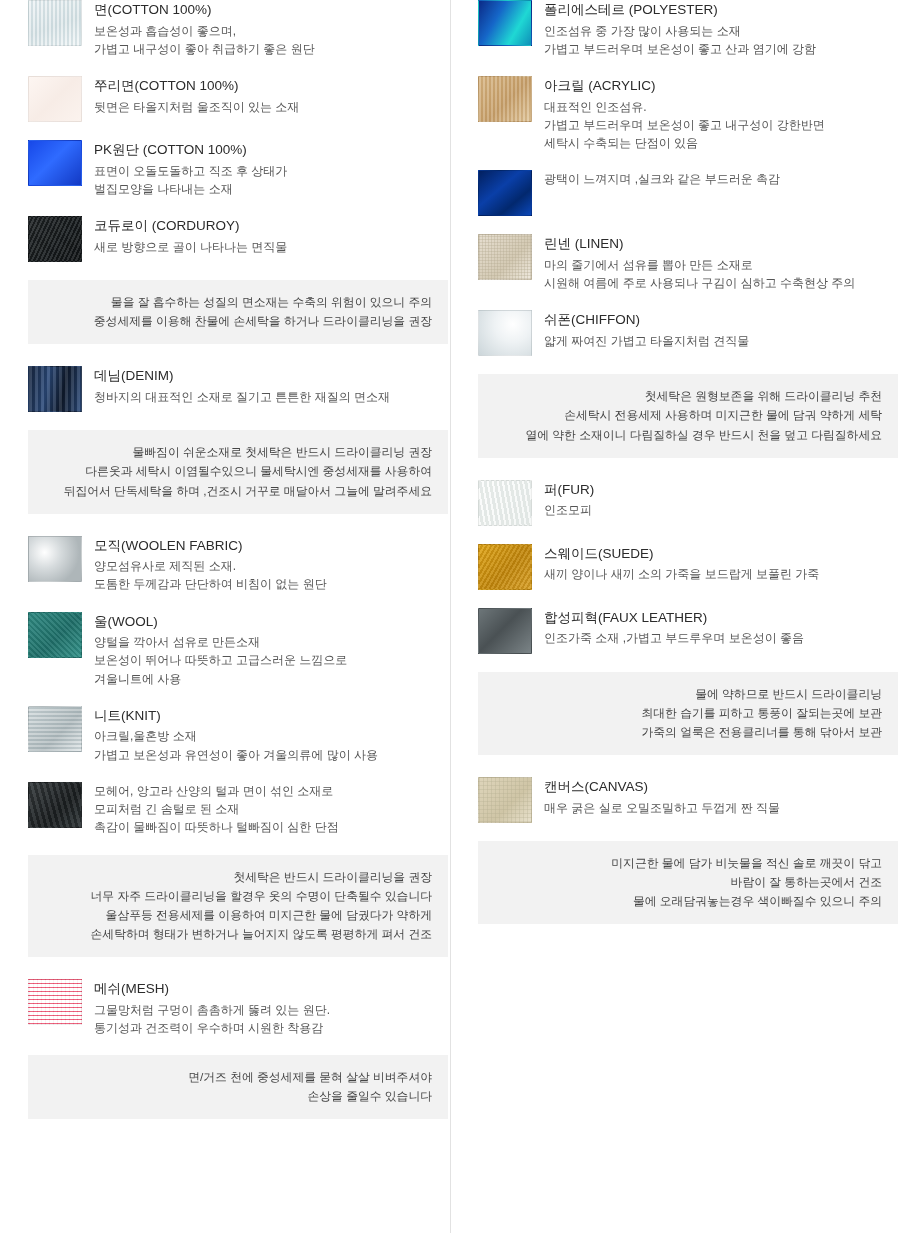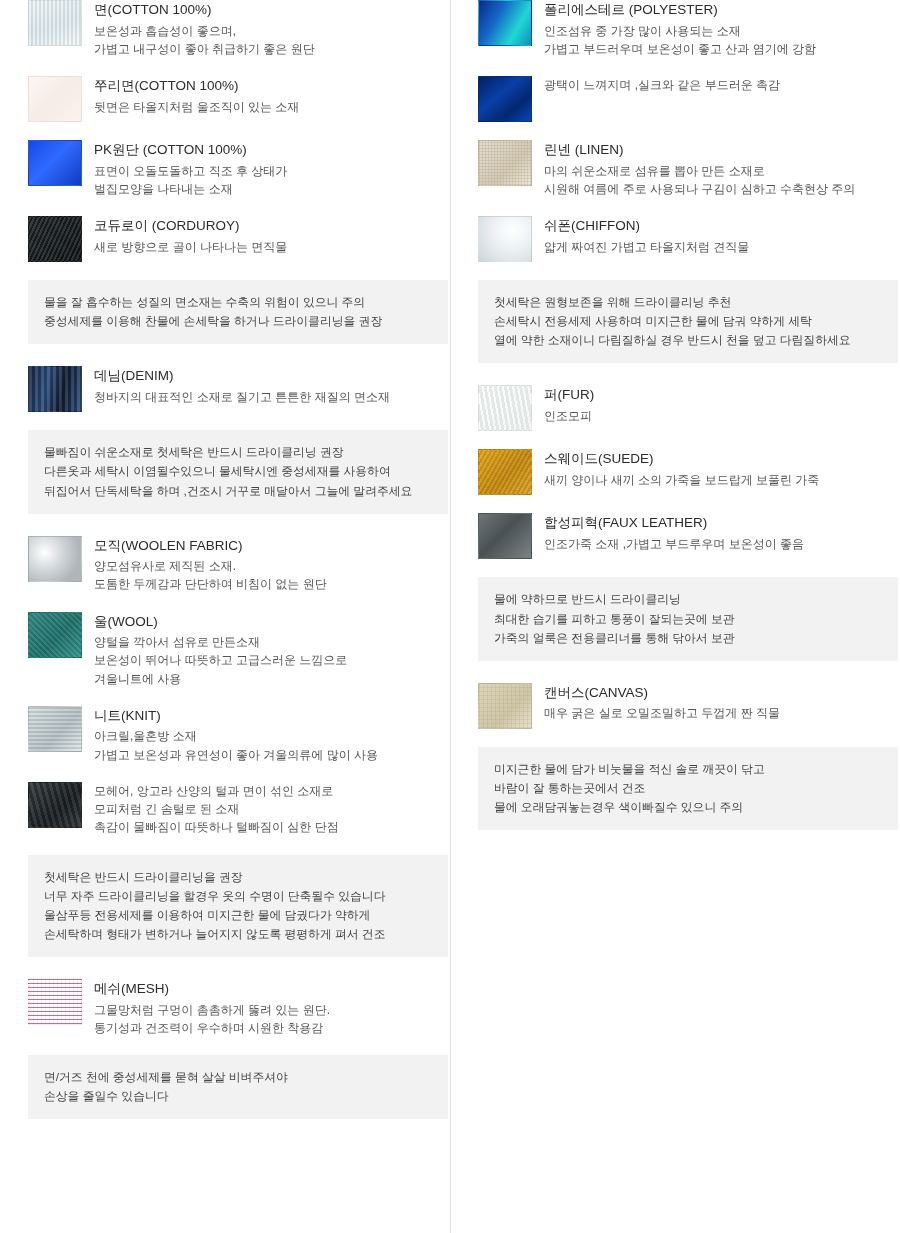--- a/index.html
+++ b/index.html
@@ -66,20 +66,21 @@
     white-space: pre-line;
   }
   .note {
     background: #f2f2f2;
     padding: 13px 16px;
     font-size: 11.8px;
     color: #444444;
     line-height: 1.62;
     white-space: pre-line;
     margin-bottom: 22px;
+    text-align: right;
   }
 
   
   .sw-cotton {
     background:
       repeating-linear-gradient(90deg, rgba(255,255,255,0.55) 0 2px, rgba(205,218,222,0.55) 2px 4px),
       linear-gradient(160deg, #dfe9ec 0%, #c6d6da 55%, #e7eff1 100%);
   }
   .sw-jjuri {
     background: linear-gradient(135deg, #fdf6f2 0%, #f7ece6 50%, #fbf3ee 100%);
@@ -268,30 +269,39 @@
   <div class="column col-right" id="right-col">
       <div class="entry">
         <div class="swatch sw-polyester"></div>
         <div class="entry-text">
           <div class="entry-title">폴리에스테르 (POLYESTER)</div>
           <div class="entry-desc">인조섬유 중 가장 많이 사용되는 소재
 가볍고 부드러우며 보온성이 좋고 산과 염기에 강함</div>
         </div>
       </div>
       <div class="entry">
+        <div class="swatch sw-acrylic"></div>
+        <div class="entry-text">
+          <div class="entry-title">아크릴 (ACRYLIC)</div>
+          <div class="entry-desc">대표적인 인조섬유.
+가볍고 부드러우며 보온성이 좋고 내구성이 강한반면
+세탁시 수축되는 단점이 있음</div>
+        </div>
+      </div>
+      <div class="entry">
         <div class="swatch sw-rayon"></div>
         <div class="entry-text">
           <div class="entry-desc">광택이 느껴지며 ,실크와 같은 부드러운 촉감</div>
         </div>
       </div>
       <div class="entry">
         <div class="swatch sw-linen"></div>
         <div class="entry-text">
           <div class="entry-title">린넨 (LINEN)</div>
-          <div class="entry-desc">마의 쉬운소재로 섬유를 뽑아 만든 소재로
+          <div class="entry-desc">마의 줄기에서 섬유를 뽑아 만든 소재로
 시원해 여름에 주로 사용되나 구김이 심하고 수축현상 주의</div>
         </div>
       </div>
       <div class="entry">
         <div class="swatch sw-chiffon"></div>
         <div class="entry-text">
           <div class="entry-title">쉬폰(CHIFFON)</div>
           <div class="entry-desc">얇게 짜여진 가볍고 타올지처럼 견직물</div>
         </div>
       </div>

